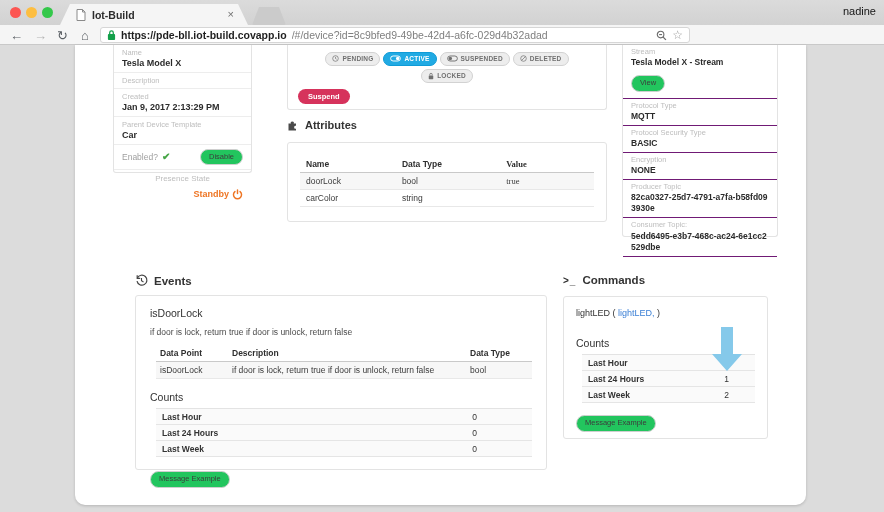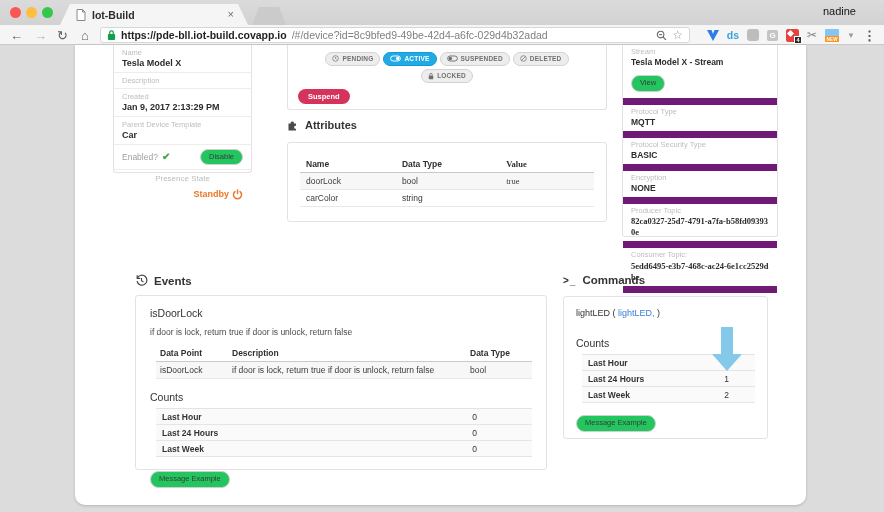--- a/index.html
+++ b/index.html
@@ -12,21 +12,21 @@
   .traffic { position: absolute; left: 10px; top: 7px; display: flex; gap: 5px; }
   .light { width: 11px; height: 11px; border-radius: 50%; }
   .light.red { background: #fc5652; } .light.yellow { background: #fdbe41; } .light.green { background: #34c84a; }
   .tab { position: absolute; left: 60px; top: 4px; width: 188px; height: 21px; background: #f5f5f5;
          clip-path: polygon(0 100%, 10px 0, calc(100% - 10px) 0, 100% 100%);
          display: flex; align-items: center; padding: 0 14px 0 16px; gap: 6px; }
   .tab-title { font-size: 10.5px; font-weight: 600; color: #2c2c2c; white-space: nowrap; }
   .tab-close { margin-left: auto; font-size: 11px; color: #6f6f6f; line-height: 1; }
   .tab-stub { position: absolute; left: 252px; top: 7px; width: 34px; height: 18px; background: #cbcbcb;
               clip-path: polygon(0 100%, 7px 0, calc(100% - 7px) 0, 100% 100%); border-radius: 2px; }
-  .chrome-user { position: absolute; right: 28px; top: 5px; font-size: 11px; color: #141414; }
+  .chrome-user { position: absolute; right: 8px; top: 5px; font-size: 11px; color: #141414; }
 
   .toolbar { position: absolute; top: 25px; left: 0; width: 884px; height: 20px; background: #f5f5f5;
              border-bottom: 1px solid #c9c9c9; }
   .navico { position: absolute; top: 0; height: 20px; display: flex; align-items: center;
             font-size: 13px; color: #5a5f64; }
   .navico.dim { color: #b5b5b5; }
   .urlbar { position: absolute; left: 100px; top: 2px; width: 590px; height: 16px; background: #fff;
             border: 1px solid #d6d6d6; border-radius: 3px; display: flex; align-items: center;
             padding: 0 6px; gap: 5px; justify-content: flex-end; }
   .url-origin { font-size: 10.5px; font-weight: 600; color: #1f1f1f; white-space: nowrap; }
@@ -92,23 +92,23 @@
   .attributes-card { left: 212px; top: 97px; width: 320px; height: 80px; }
   .atable { margin: 13px 12px 0; }
   .athead, .atrow { display: flex; font-size: 8.5px; padding: 3px 6px; }
   .athead { font-weight: 700; color: #2f2f2f; border-bottom: 1px solid #c9c9c9; }
   .atrow { color: #3a3a3a; border-bottom: 1px solid #e8e8e8; }
   .atrow.alt { background: #f7f7f7; }
   .ac1 { width: 34%; } .ac2 { width: 37%; } .ac3 { flex: 1; font-family: Liberation Serif, serif; }
 
   
   .stream-card { left: 547px; top: 0; width: 156px; height: 192px; }
-  .srow { padding: 2px 8px 3px; border-bottom: 7px solid #701a75; }
+  .srow { padding: 2px 8px 3px; border-bottom: 1px solid #701a75; }
   .srow .fvalue { font-size: 8.5px; }
-  .topic { word-break: break-all; font-family: Liberation Serif, serif; }
+  .topic { word-break: break-all; }
   .srow.last { border-bottom: none; padding-top: 8px; }
   .view-btn-wrap { margin: 3px 0 3px; }
 
   
   .events-head { left: 60px; top: 229px; }
   .events-card { left: 60px; top: 250px; width: 412px; height: 175px; padding: 11px 14px; }
   .ev-name { font-size: 10.5px; color: #333; }
   .ev-desc { font-size: 8.5px; color: #4a4a4a; margin-top: 8px; }
   .etable { margin: 8px 0 0 6px; }
   .ehead, .erow { display: flex; font-size: 8.5px; padding: 3px 4px; }
@@ -180,41 +180,20 @@
       <span>
         <svg width="11" height="11" viewBox="0 0 12 12">
             <circle cx="5" cy="5" r="3.6" fill="none" stroke="#6a6a6a" stroke-width="1.2"></circle>
             <line x1="3.4" y1="5" x2="6.6" y2="5" stroke="#6a6a6a" stroke-width="1.2"></line>
             <line x1="7.8" y1="7.8" x2="10.8" y2="10.8" stroke="#6a6a6a" stroke-width="1.4"></line>
           </svg>
       </span>
       <span class="star">☆</span>
     </div>
 
-    <div class="extrow">
-      <span>
-        <svg width="12" height="11" viewBox="0 0 12 11">
-            <path d="M0 0h4.5L6 4l1.5-4H12L6 11z" fill="#2b7de9"></path>
-          </svg>
-      </span>
-      <span class="ext-ds">ds</span>
-      <span class="ext-sq1"></span>
-      <span class="ext-sq2">G</span>
-      <span class="ext-red">
-        <span class="glyph"></span>
-        <span class="ext-badge">4</span>
-      </span>
-      <span class="ext-scissors">✂</span>
-      <span class="ext-new">
-        <span class="band"></span>
-        <span class="txt">NEW</span>
-      </span>
-      <span class="ext-caret">▼</span>
-      <span class="ext-menu">⋮</span>
-    </div>
   </div>
 
   <div class="page">
     <div class="container">
 
       <div class="card cut-top device-card">
         <div class="frow">
           <div class="flabel">Name</div>
           <div class="fvalue">Tesla Model X</div>
         </div>

